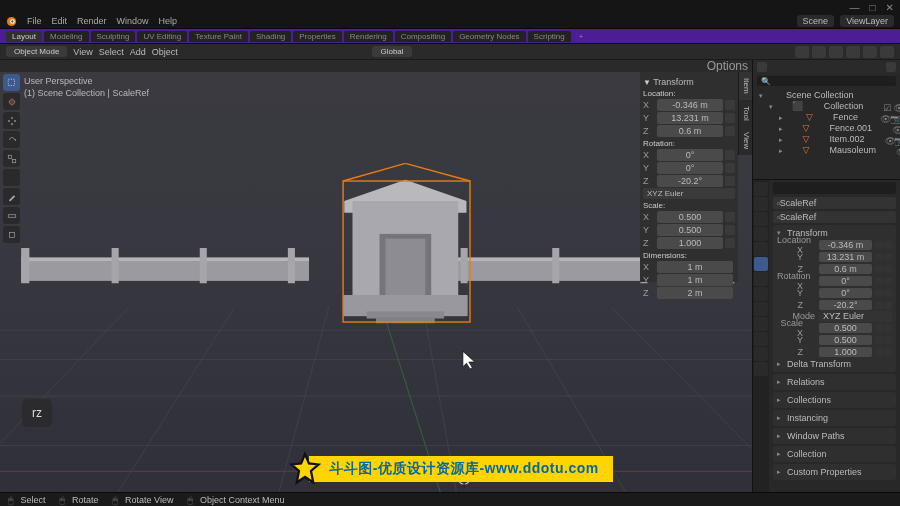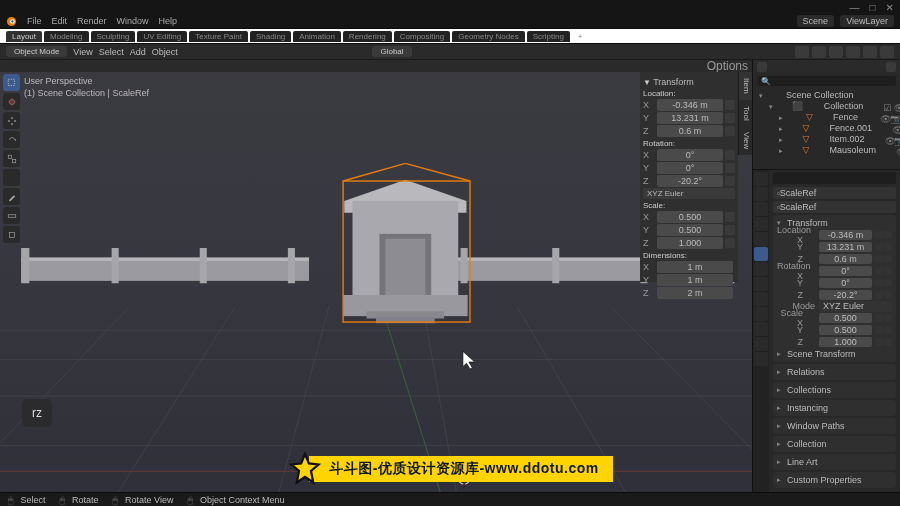--- a/index.html
+++ b/index.html
@@ -3,21 +3,21 @@
 <meta charset="utf-8">
 <style>
 * { margin: 0; padding: 0; box-sizing: border-box; font-family: -apple-system, "Segoe UI", sans-serif; font-size: 9px; color: #bbb; }
 body { width: 900px; height: 506px; background: #1e1e1e; overflow: hidden; position: relative; }
 .titlebar { height: 14px; background: #151515; display: flex; align-items: center; justify-content: flex-end; padding: 0 6px; gap: 10px; }
 .titlebar span { font-size: 10px; color: #888; }
 .menubar { height: 15px; background: #151515; display: flex; align-items: center; gap: 10px; padding: 0 6px; border-bottom: 1px solid #0a0a0a; }
 .menubar .mi { color: #aaa; font-size: 9px; }
 .menubar .right { margin-left: auto; display: flex; gap: 6px; align-items: flex-start; }
 .menubar .pill { background: #2a2a2a; border-radius: 3px; padding: 1px 6px; font-size: 8px; display: flex; align-items: center; gap: 3px; }
-.tabbar { height: 15px; background: #ffffff; display: flex; align-items: center; gap: 2px; padding: 0 6px; border-bottom: 1px solid #0a0a0a; }
+.tabbar { height: 15px; background: #4c1d95; display: flex; align-items: center; gap: 2px; padding: 0 6px; border-bottom: 1px solid #0a0a0a; }
 .tab { background: #222; color: #888; font-size: 8px; padding: 1px 6px; border-radius: 2px 2px 0 0; }
 .tab.active { background: #303030; color: #ccc; }
 .tab.plus { background: transparent; }
 .toolbar { height: 16px; background: #2a2a2a; display: flex; align-items: center; gap: 6px; padding: 0 6px; border-bottom: 1px solid #1a1a1a; }
 .toolbar .sel { background: #3a3a3a; border-radius: 3px; padding: 1px 8px; font-size: 8px; color: #ccc; }
 .toolbar .mid { margin: 0 auto; }
 .toolbar .right { margin-left: auto; display: flex; gap: 3px; }
 .toolbar .ic { width: 14px; height: 12px; background: #3a3a3a; border-radius: 2px; }
 .main { display: flex; height: 432px; }
 .viewport { flex: 1; background: linear-gradient(180deg, #3a3a40 0%, #383840 40%, #30303a 100%); position: relative; overflow: hidden; }
@@ -71,21 +71,21 @@
 .pb-row .lab { width: 42px; text-align: right; color: #999; padding-right: 16px; }
 .pb-row .val { flex: 1; background: #4a4a4a; border-radius: 2px; text-align: center; margin-right: 2px; }
 .pb-row .dot { width: 8px; height: 8px; background: #333; border-radius: 2px; margin-left: 1px; }
 .pb-sel { display: flex; height: 11px; margin-bottom: 0; }
 .pb-sel .lab { width: 42px; text-align: right; color: #999; padding-right: 4px; }
 .pb-sel .val { flex: 1; background: #333; border-radius: 2px; text-align: left; padding: 0 4px; }
 .statusbar { height: 14px; background: #1a1a1a; display: flex; align-items: center; gap: 14px; padding: 0 8px; font-size: 8px; color: #888; border-top: 1px solid #0a0a0a; }
 .statusbar .ic { width: 10px; height: 10px; display: inline-block; opacity: .6; }
 .banner { position: absolute; bottom: 22px; left: 0; right: 0; height: 30px; display: flex; align-items: center; justify-content: center; pointer-events: none; }
 .banner .star { width: 36px; height: 36px; color: #ffd400; margin-right: -14px; z-index: 2; }
-.banner .box { background: #ffd400; color: #0f172a; font-weight: 700; font-size: 14px; padding: 4px 14px 4px 20px; letter-spacing: .5px; }
+.banner .box { background: #ffd400; color: #0369a1; font-weight: 700; font-size: 14px; padding: 4px 14px 4px 20px; letter-spacing: .5px; }
 </style>
 </head>
 <body>
 
 <div class="titlebar">
   <span>—</span>
   <span>□</span>
   <span>✕</span>
 </div>
 
@@ -110,21 +110,21 @@
   </div>
 </div>
 
 <div class="tabbar">
   <span class="tab active">Layout</span>
   <span class="tab">Modeling</span>
   <span class="tab">Sculpting</span>
   <span class="tab">UV Editing</span>
   <span class="tab">Texture Paint</span>
   <span class="tab">Shading</span>
-  <span class="tab">Animation</span>
+  <span class="tab">Properties</span>
   <span class="tab">Rendering</span>
   <span class="tab">Compositing</span>
   <span class="tab">Geometry Nodes</span>
   <span class="tab">Scripting</span>
   <span class="tab plus">+</span>
 </div>
 
 <div class="toolbar">
   <span class="sel">Object Mode</span>
   <span>View</span>
@@ -494,21 +494,21 @@
               <span class="dot"></span>
             </div>
           <div class="pb-row">
               <span class="lab">Z</span>
               <span class="val">1.000</span>
               <span class="dot"></span>
               <span class="dot"></span>
             </div>
           <div class="pb-head">
               <span class="tri">▸</span>
-              <span>Scene Transform</span>
+              <span>Delta Transform</span>
             </div>
         </div>
         <div class="pb-panel">
             <div class="pb-head">
               <span class="tri">▸</span>
               <span>Relations</span>
             </div>
           </div>
         <div class="pb-panel">
             <div class="pb-head">
@@ -525,26 +525,20 @@
         <div class="pb-panel">
             <div class="pb-head">
               <span class="tri">▸</span>
               <span>Window Paths</span>
             </div>
           </div>
         <div class="pb-panel">
             <div class="pb-head">
               <span class="tri">▸</span>
               <span>Collection</span>
-            </div>
-          </div>
-        <div class="pb-panel">
-            <div class="pb-head">
-              <span class="tri">▸</span>
-              <span>Line Art</span>
             </div>
           </div>
         <div class="pb-panel">
             <div class="pb-head">
               <span class="tri">▸</span>
               <span>Custom Properties</span>
             </div>
           </div>
       </div>
     </div>

